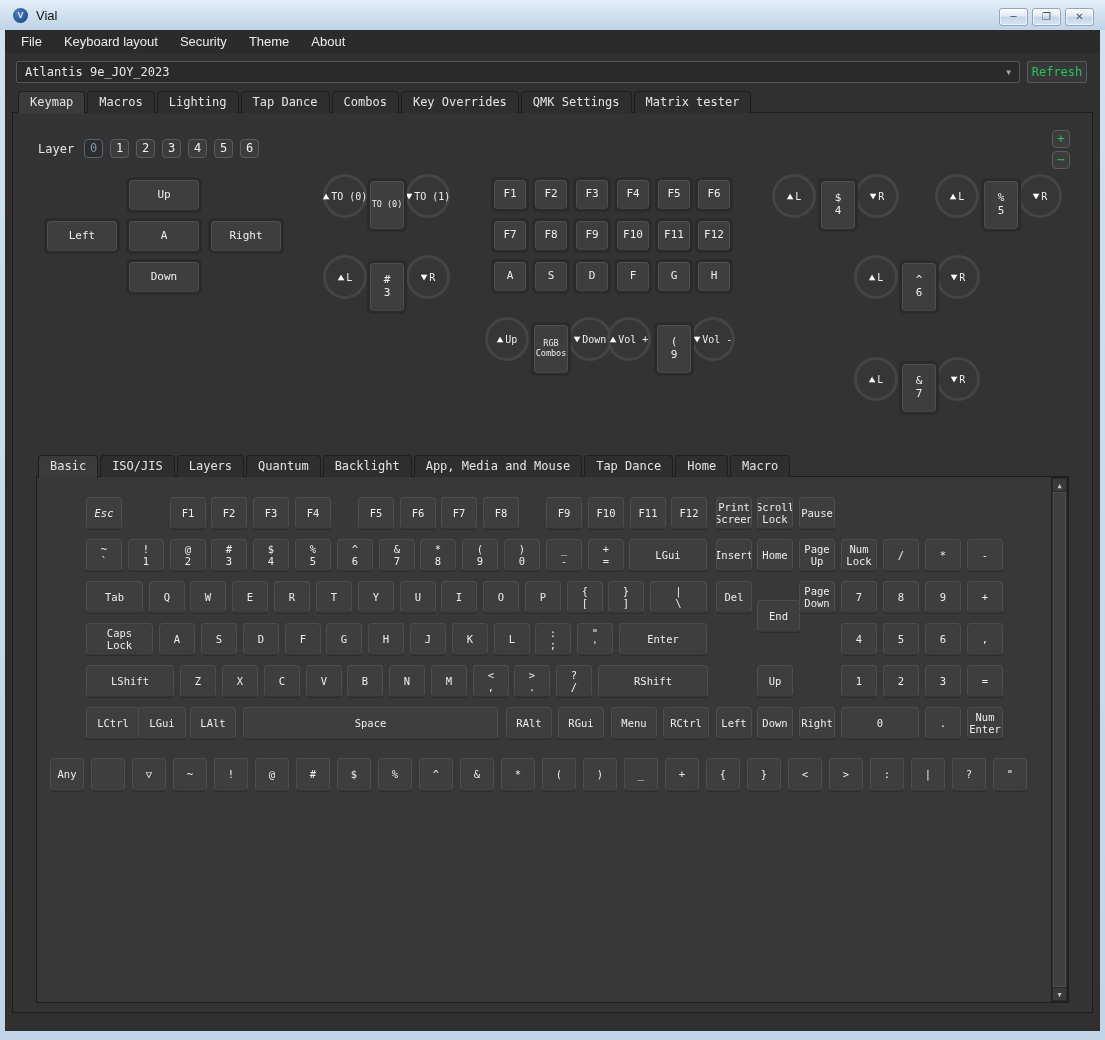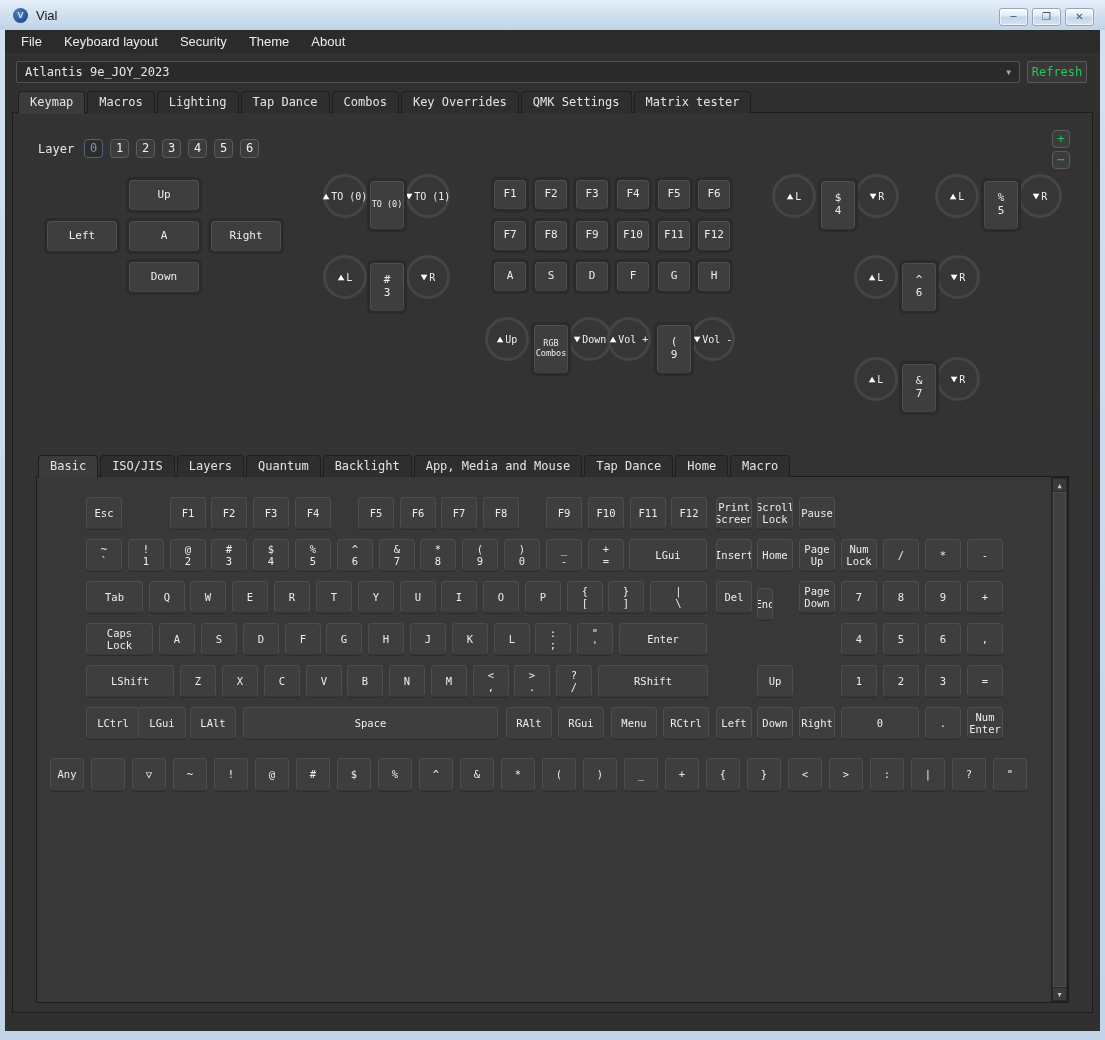--- a/index.html
+++ b/index.html
@@ -338,21 +338,21 @@
       <div class="enc" style="left: 854px; top: 357px;">
         <span class="arr">▲</span>
         <span class="elabel">L</span>
       </div>
       <div class="enc" style="left: 936px; top: 357px;">
         <span class="arr">▼</span>
         <span class="elabel">R</span>
       </div>
     </div>
   <div class="canvas">
-      <div class="pkey" style="left: 86px; top: 497px; width: 36px; height: 32px;">
+      <div class="pkey" style="left: 86px; top: 497px; width: 36px; height: 32px; font-style: italic;">
         <div class="face">Esc</div>
       </div>
       <div class="pkey" style="left: 170px; top: 497px; width: 36px; height: 32px;">
         <div class="face">F1</div>
       </div>
       <div class="pkey" style="left: 211px; top: 497px; width: 36px; height: 32px;">
         <div class="face">F2</div>
       </div>
       <div class="pkey" style="left: 253px; top: 497px; width: 36px; height: 32px;">
         <div class="face">F3</div>
@@ -554,21 +554,21 @@
       </div>
       <div class="pkey" style="left: 650px; top: 581px; width: 57px; height: 32px;">
         <div class="face">
           <div>|</div>
           <div>\</div>
         </div>
       </div>
       <div class="pkey" style="left: 716px; top: 581px; width: 36px; height: 32px;">
         <div class="face">Del</div>
       </div>
-      <div class="pkey" style="left: 757px; top: 588px; width: 16px; height: 32px;">
+      <div class="pkey" style="left: 757px; top: 600px; width: 43px; height: 32px;">
         <div class="face">End</div>
       </div>
       <div class="pkey" style="left: 799px; top: 581px; width: 36px; height: 32px;">
         <div class="face">
           <div>Page</div>
           <div>Down</div>
         </div>
       </div>
       <div class="pkey" style="left: 841px; top: 581px; width: 36px; height: 32px;">
         <div class="face">7</div>

